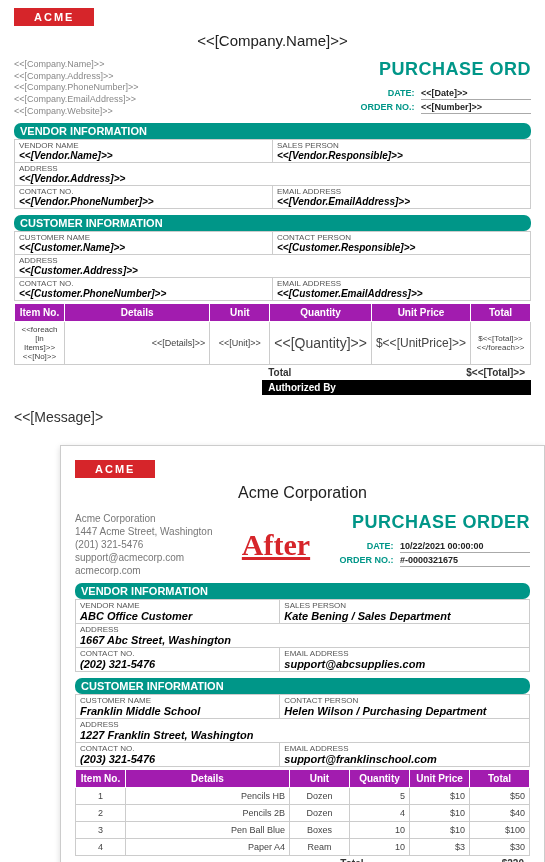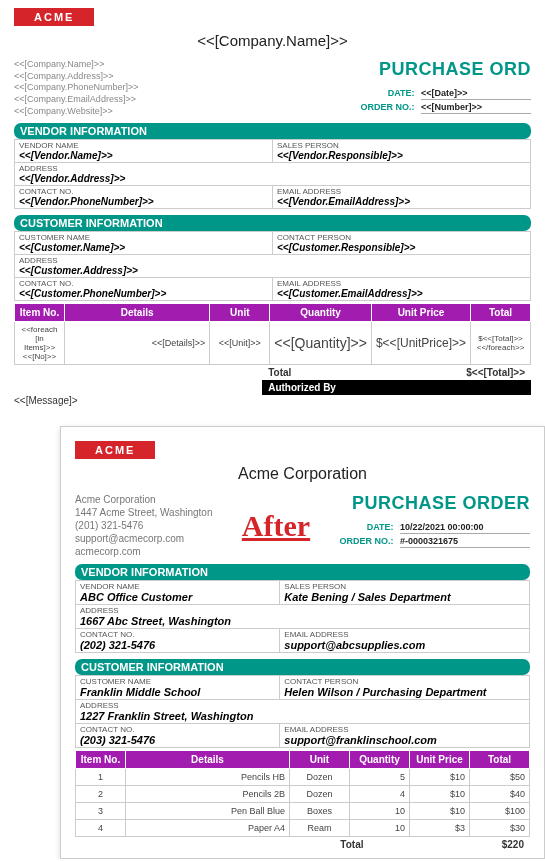--- a/index.html
+++ b/index.html
@@ -40,21 +40,21 @@
   .items-table td { border: 1px solid #ccc; padding: 3px 4px; font-size: 9px; text-align: center; color: #444; }
   .items-table td.details { text-align: right; }
   .items-table td.num { text-align: right; }
   
   .totals { width: 100%; border-collapse: collapse; }
   .totals td { padding: 2px 6px; font-size: 10px; font-weight: bold; }
   .totals .lab { text-align: left; }
   .totals .amt { text-align: right; }
   .auth-banner { background: #000000; color: #fff; font-weight: bold; padding: 2px 6px; font-size: 10px; }
   
-  .msg { font-size: 10px; color: #333; }
+  .msg { font-size: 14px; color: #333; margin-top: 14px; }
   
   .col-itemno { width: 50px; }
   .col-unit { width: 60px; }
   .col-qty { width: 60px; }
   .col-price { width: 60px; }
   .col-total { width: 60px; }
 </style>
 </head>
 <body>
 

